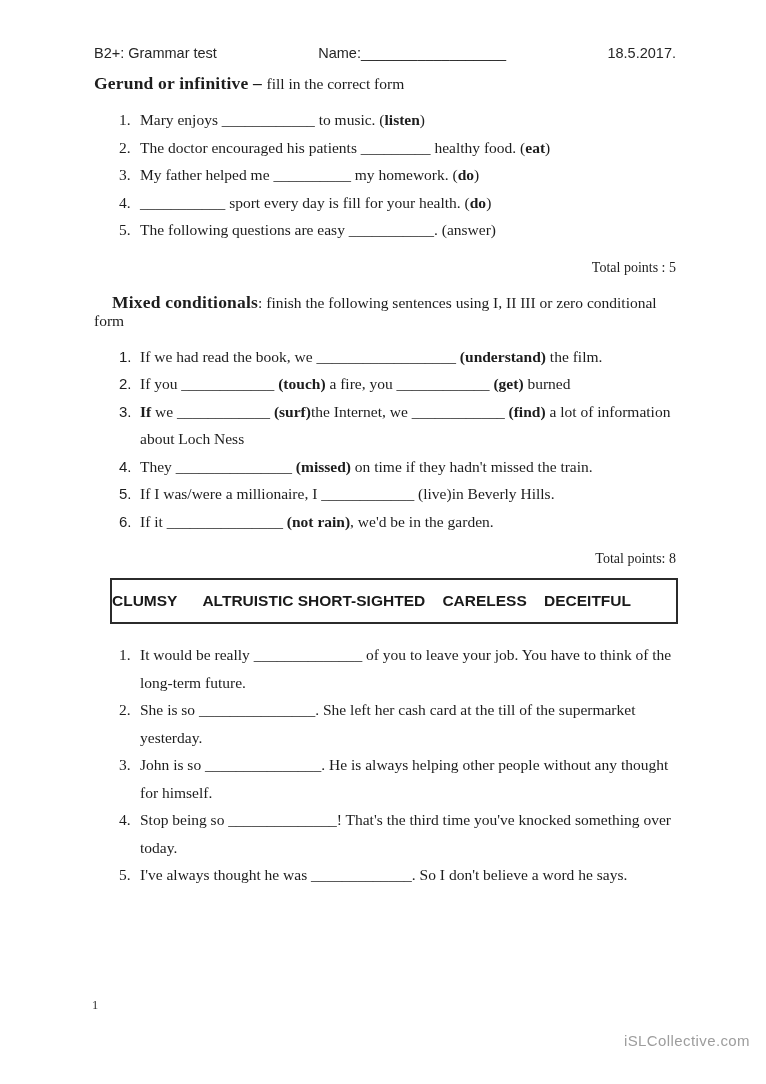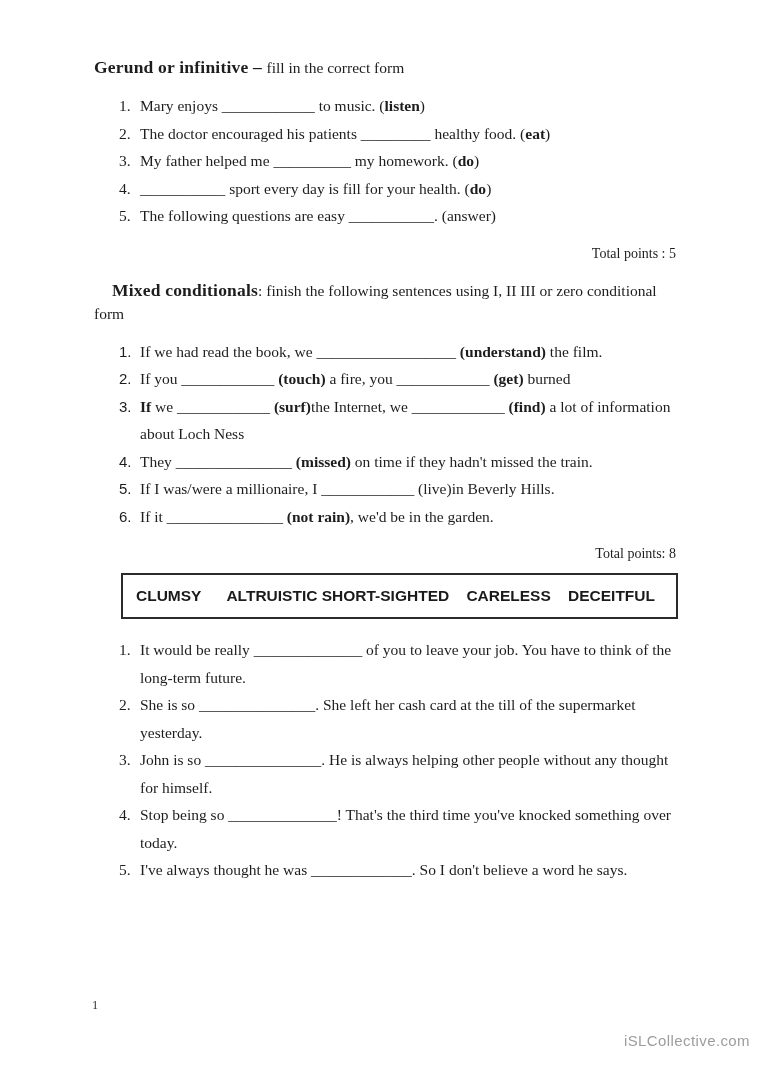--- a/index.html
+++ b/index.html
@@ -14,39 +14,38 @@
     overflow:hidden;
   }
   
   .hdr {
     display:flex; justify-content:space-between; align-items:baseline;
     font-family:"Liberation Sans","DejaVu Sans",sans-serif;
     font-size:14.5px; line-height:18px;
     margin-bottom:12px; color:#262626;
   }
   
-  .sec-head { margin:12px 0 13px 0; line-height:23px; font-size:15.5px;font-family:Liberation Serif, serif; }
+  .sec-head { margin:12px 0 13px 0; line-height:18px; font-size:15.5px;font-family:Liberation Serif, serif; }
   .sec-head b { font-size:17.5px; letter-spacing:.2px; }
   .sec-head.indent { text-indent:18px; margin-top:15px; }
   .sec-head.m3 { margin-top:22px; margin-bottom:10px; }
   
   .list { font-size:15.5px; line-height:27.5px; }
   .li { display:flex; }
   .num { flex:0 0 46px; box-sizing:border-box; padding-left:25px; }
   .sans-nums .num { font-family:"Liberation Sans","DejaVu Sans",sans-serif; font-size:15px; }
   .txt { flex:1; }
   
   .total { text-align:right; font-size:14px; line-height:20px; margin:14px 0 0 0; }
   
   .word-box {
-    margin:9px -2px 0 27px;
+    margin:9px -2px 0 16px;
     border:2px solid #2b2b2b;
     height:42px;
     display:flex; align-items:center;
-    padding-left:13px;
     font-family:"Liberation Sans","DejaVu Sans",sans-serif;
     font-weight:bold; font-size:15.5px; color:#1a1a1a;
     white-space:pre;
   }
   .list.p-list { margin-top:17px; }
   
   .page-num {
     position:absolute; left:92px; top:998px;
     font-size:12.5px; color:#333;
   }
@@ -54,20 +53,25 @@
     position:absolute; right:16px; top:1032px;
     font-family:"Liberation Sans","DejaVu Sans",sans-serif;
     font-size:15px; color:#9d9d9d; letter-spacing:.4px;
   }
 </style>
 </head>
 <body>
 
 <div class="page">
 
+  <div class="hdr">
+    <span>B2+: Grammar test</span>
+    <span><span>Name:</span><span>__________________</span></span>
+    <span>18.5.2017.</span>
+  </div>
 
   <p class="sec-head"><b>Gerund or infinitive – </b><span>fill in the correct form</span></p>
   <div class="list serif-nums">
       <div class="li">
         <span class="num">1.</span>
         <span class="txt"><span>Mary enjoys ____________ to music. (</span><b>listen</b><span>)</span></span>
       </div>
       <div class="li">
         <span class="num">2.</span>
         <span class="txt"><span>The doctor encouraged his patients _________ healthy food. (</span><b>eat</b><span>)</span></span>

